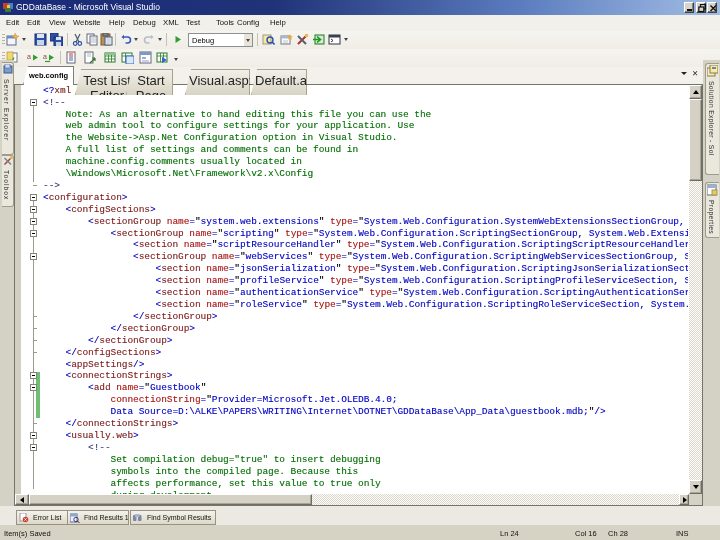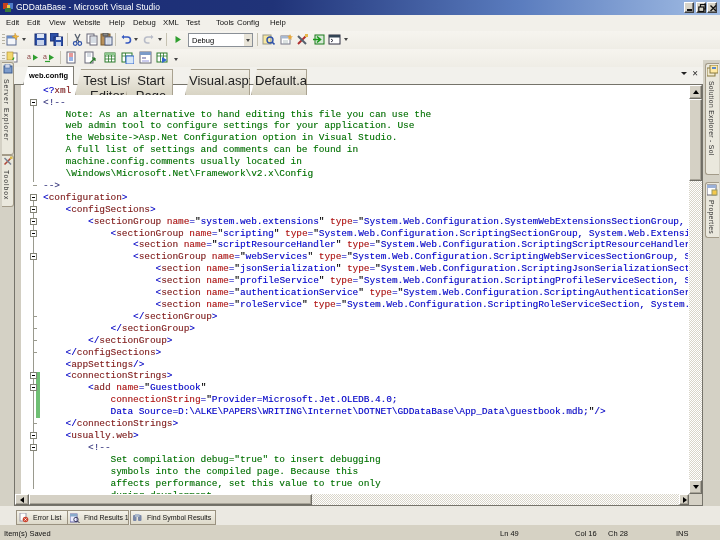--- a/index.html
+++ b/index.html
@@ -393,17 +393,17 @@
   </svg>
 <div class="btab" style="left:130px;width:86px">Find&nbsp;Symbol&nbsp;Results</div>
 <svg class="abs" style="left:133px;top:513px" width="10" height="10">
     <rect x="0" y="2" width="3.5" height="6" fill="#7a88a8" rx="1"></rect>
     <rect x="5" y="2" width="3.5" height="6" fill="#7a88a8" rx="1"></rect>
     <rect x="2" y="1" width="4.5" height="3" fill="#aab8cc"></rect>
   </svg>
 
 <div id="status">
 <span style="left:4px">Item(s) Saved</span>
-<span style="left:500px">Ln 49</span>
+<span style="left:500px">Ln 24</span>
 <span style="left:575px">Col 16</span>
 <span style="left:608px">Ch 28</span>
 <span style="left:676px">INS</span>
 </div>
 
 </body></html>

